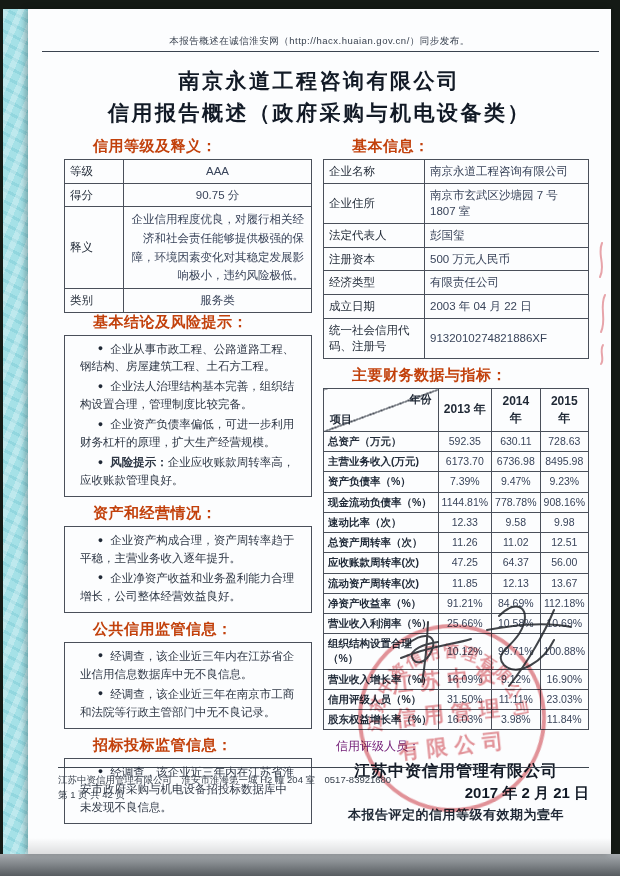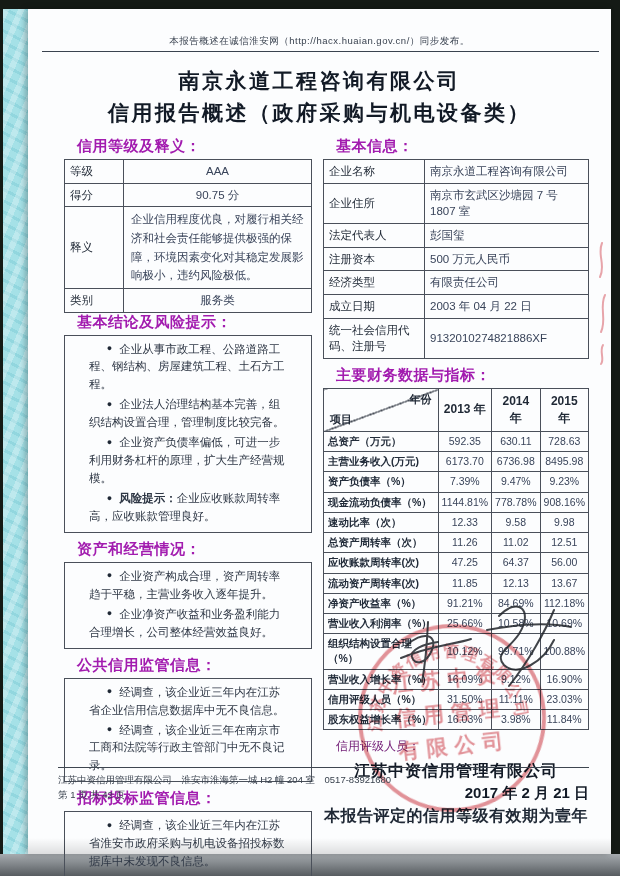--- a/index.html
+++ b/index.html
@@ -18,46 +18,46 @@
     color:#2c3543;box-shadow:-3px 0 6px rgba(0,0,0,.25);}
   .page::after{content:"";position:absolute;left:0;right:0;bottom:0;height:16px;
     background:linear-gradient(to bottom,rgba(0,0,0,0),rgba(0,0,0,.12));pointer-events:none;}
   .pub{text-align:center;font-size:9.5px;color:#3a4350;padding-top:26px;letter-spacing:.5px;}
   .pub-rule{border-bottom:1.5px solid #3a434f;margin:3px 12px 0 14px;}
   .title{text-align:center;font-weight:700;font-size:21px;letter-spacing:2.5px;color:#121a26;line-height:1.5;}
   .title-wrap{margin-top:13px;}
   .cols{display:flex;gap:11px;padding:0 22px 0 36px;margin-top:9px;align-items:flex-start;}
   .colL{width:248px;flex:none;}
   .colR{flex:1;min-width:0;}
-  .sec-h{font-size:15px;font-weight:700;margin:7px 0 3px 13px;color:#a21caf;letter-spacing:.5px;}
+  .sec-h{font-size:15px;font-weight:700;margin:7px 0 3px 29px;color:#c2410c;letter-spacing:.5px;}
   .colL .sec-h:first-child,.colR .sec-h:first-child{margin-top:0;}
   table{border-collapse:collapse;width:100%;}
   td{border:1px solid #4a505a;}
   .rtab td,.btab td{font-size:11.5px;padding:3px 5px;line-height:1.45;}
   .rtab .lab{width:48px;color:#1f2835;}
   .rtab .val{text-align:center;color:#39445a;}
-  .rtab .para{text-align:left;line-height:1.62;padding:3px 7px;}
+  .rtab .para{text-align:right;line-height:1.62;padding:3px 7px;}
   .box{border:1px solid #4a505a;padding:3px 7px 4px;font-size:11.5px;line-height:1.56;color:#2e3745;}
-  .box p{margin:2px 17px;text-indent:1.55em;}
+  .box p{margin:2px 8px;text-indent:1.55em;}
   .blt{font-size:9px;margin-right:7px;vertical-align:1.5px;color:#1f2835;}
   .btab .lab{width:90px;color:#1f2835;}
   .btab .val{color:#39445a;}
   .ftab td{font-size:10.5px;padding:2px 3px;line-height:1.45;}
   .ftab .ind{font-weight:600;color:#222c3a;padding-left:4px;}
   .ftab .num,.ftab .yr{text-align:center;color:#39445a;}
   .ftab .yr{font-weight:700;font-size:12px;color:#1f2835;}
   .corner{position:relative;height:38px;width:118px;
     background-image:linear-gradient(to bottom right,transparent calc(50% - .7px),#4a505a calc(50% - .7px) calc(50% + .7px),transparent calc(50% + .7px));}
   .corner .tr{position:absolute;top:3px;right:6px;font-size:11px;font-weight:700;color:#1f2835;}
   .corner .bl{position:absolute;bottom:3px;left:6px;font-size:11px;font-weight:700;color:#1f2835;}
   .signblk{position:relative;margin-top:8px;}
   .rater{font-size:12px;color:#701a75;margin-left:13px;}
   .cmp{font-size:16px;font-weight:700;text-align:center;letter-spacing:1px;color:#121a26;margin-top:6px;}
   .dt{font-size:15px;font-weight:700;text-align:right;color:#121a26;margin-top:2px;}
-  .valid{font-size:16px;font-weight:600;text-align:center;color:#1f2835;margin-top:3px;letter-spacing:.5px;}
+  .valid{font-size:13px;font-weight:600;text-align:center;color:#1f2835;margin-top:3px;letter-spacing:.5px;}
   .footer{position:absolute;left:30px;right:22px;top:758px;border-top:1.5px solid #3e4650;
     text-align:left;font-size:9.5px;color:#39424e;padding-top:4px;line-height:1.6;}
   
   .seal{position:absolute;left:330px;top:615px;width:180px;height:180px;color:#ce3a45;
     border:4px solid currentColor;border-radius:50%;opacity:.55;mix-blend-mode:multiply;
     transform:rotate(-6deg);filter:blur(.3px);}
   .seal svg{position:absolute;left:0;top:0;width:172px;height:172px;}
   .seal-grid{position:absolute;left:0;top:34px;width:172px;text-align:center;
     font-family:"DejaVu Serif","Liberation Serif",serif;font-weight:700;}
   .seal-grid div{font-size:21px;letter-spacing:7px;line-height:1.6;margin-left:7px;}

